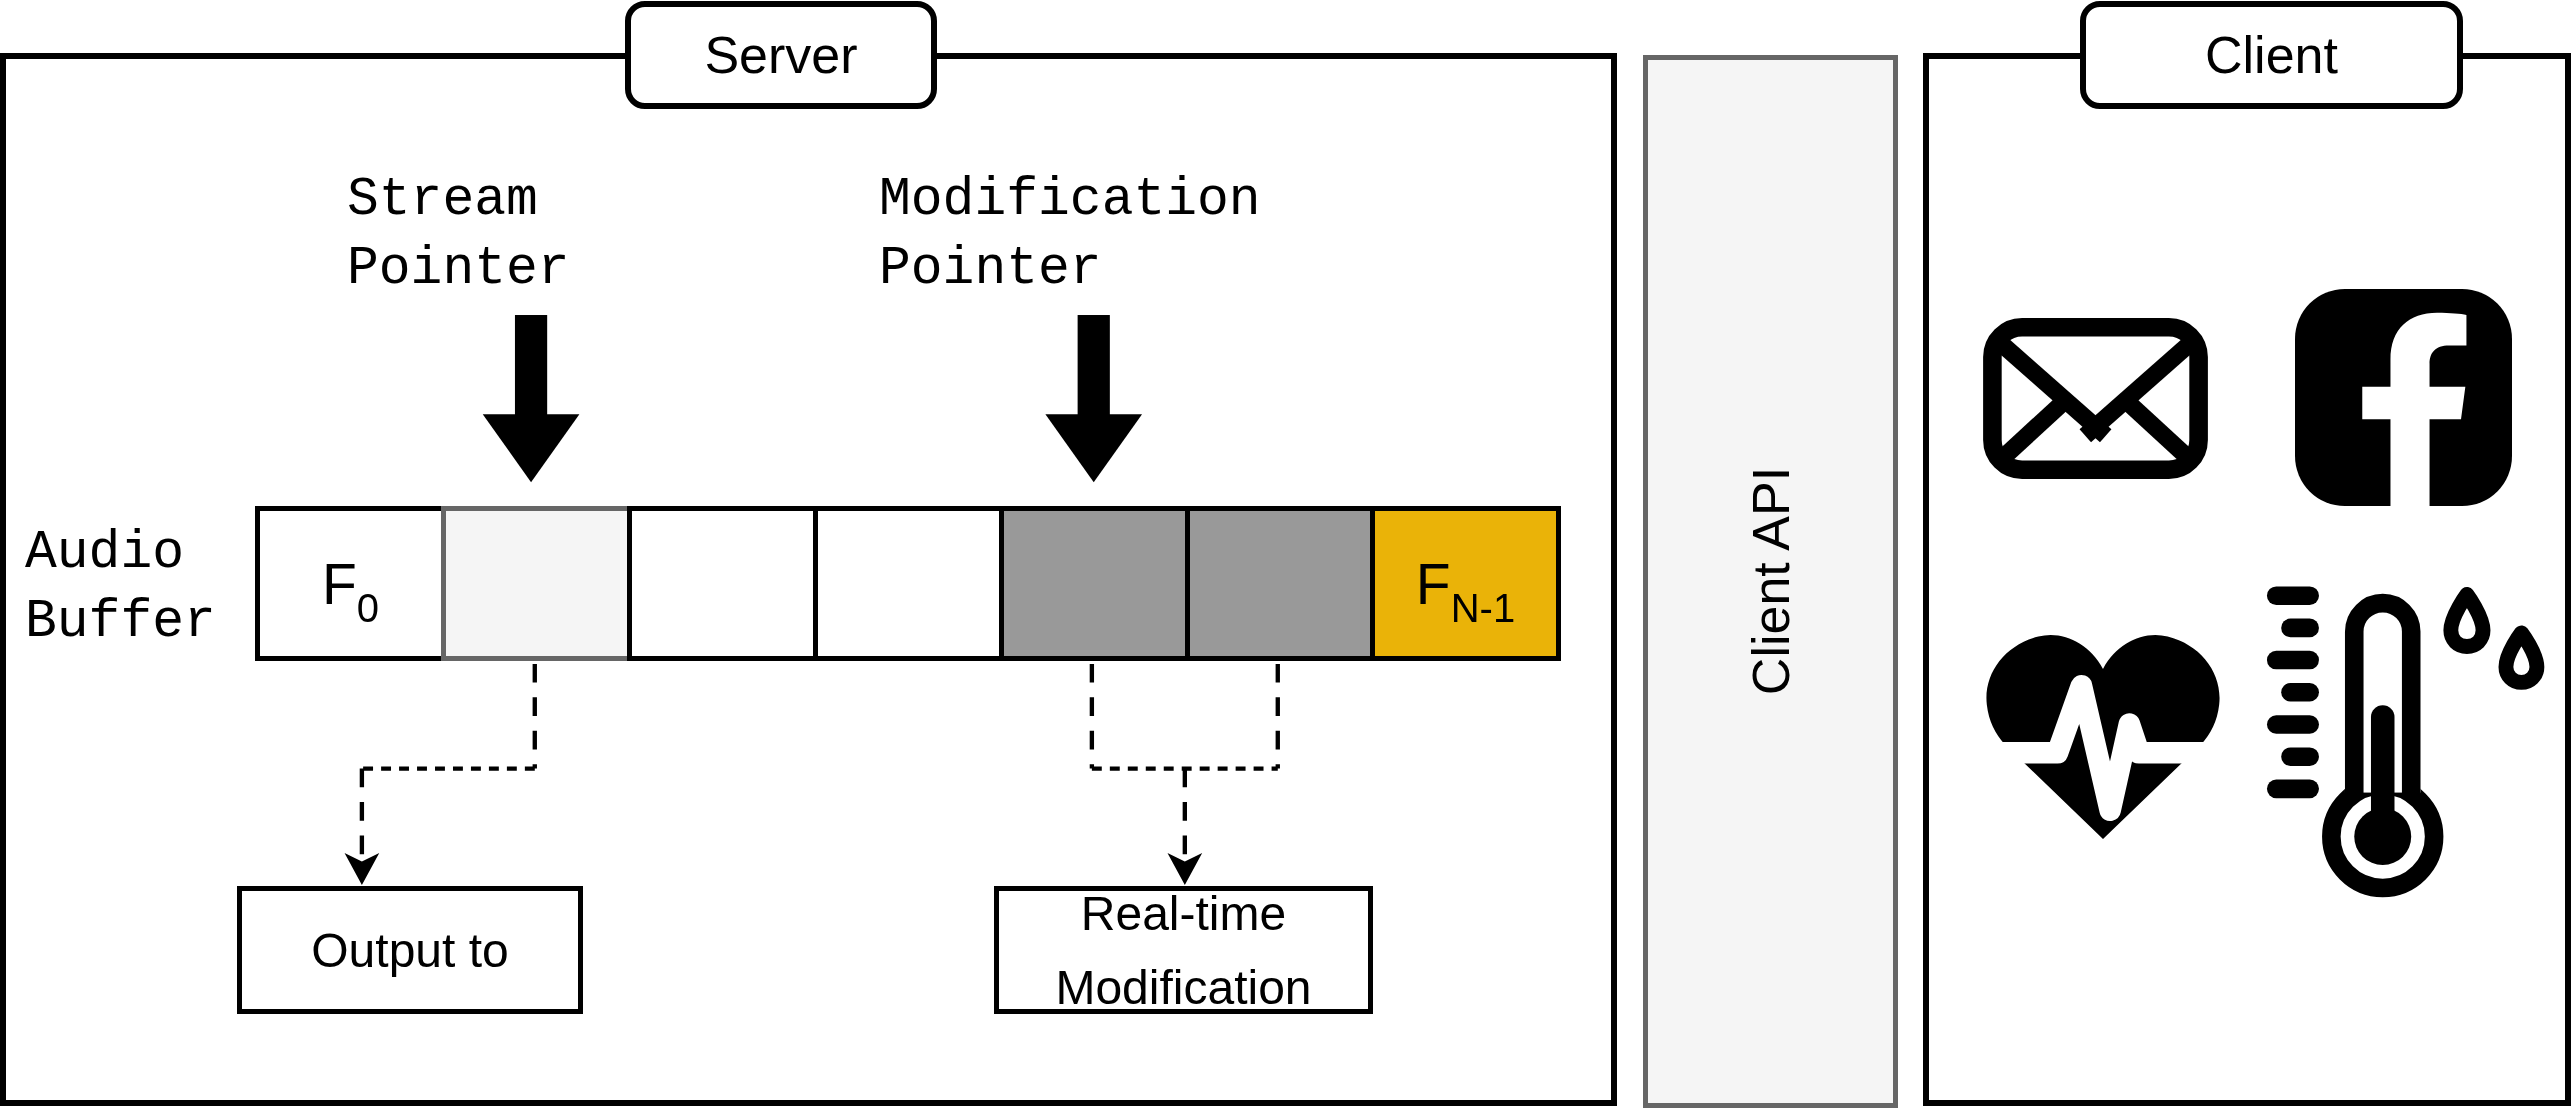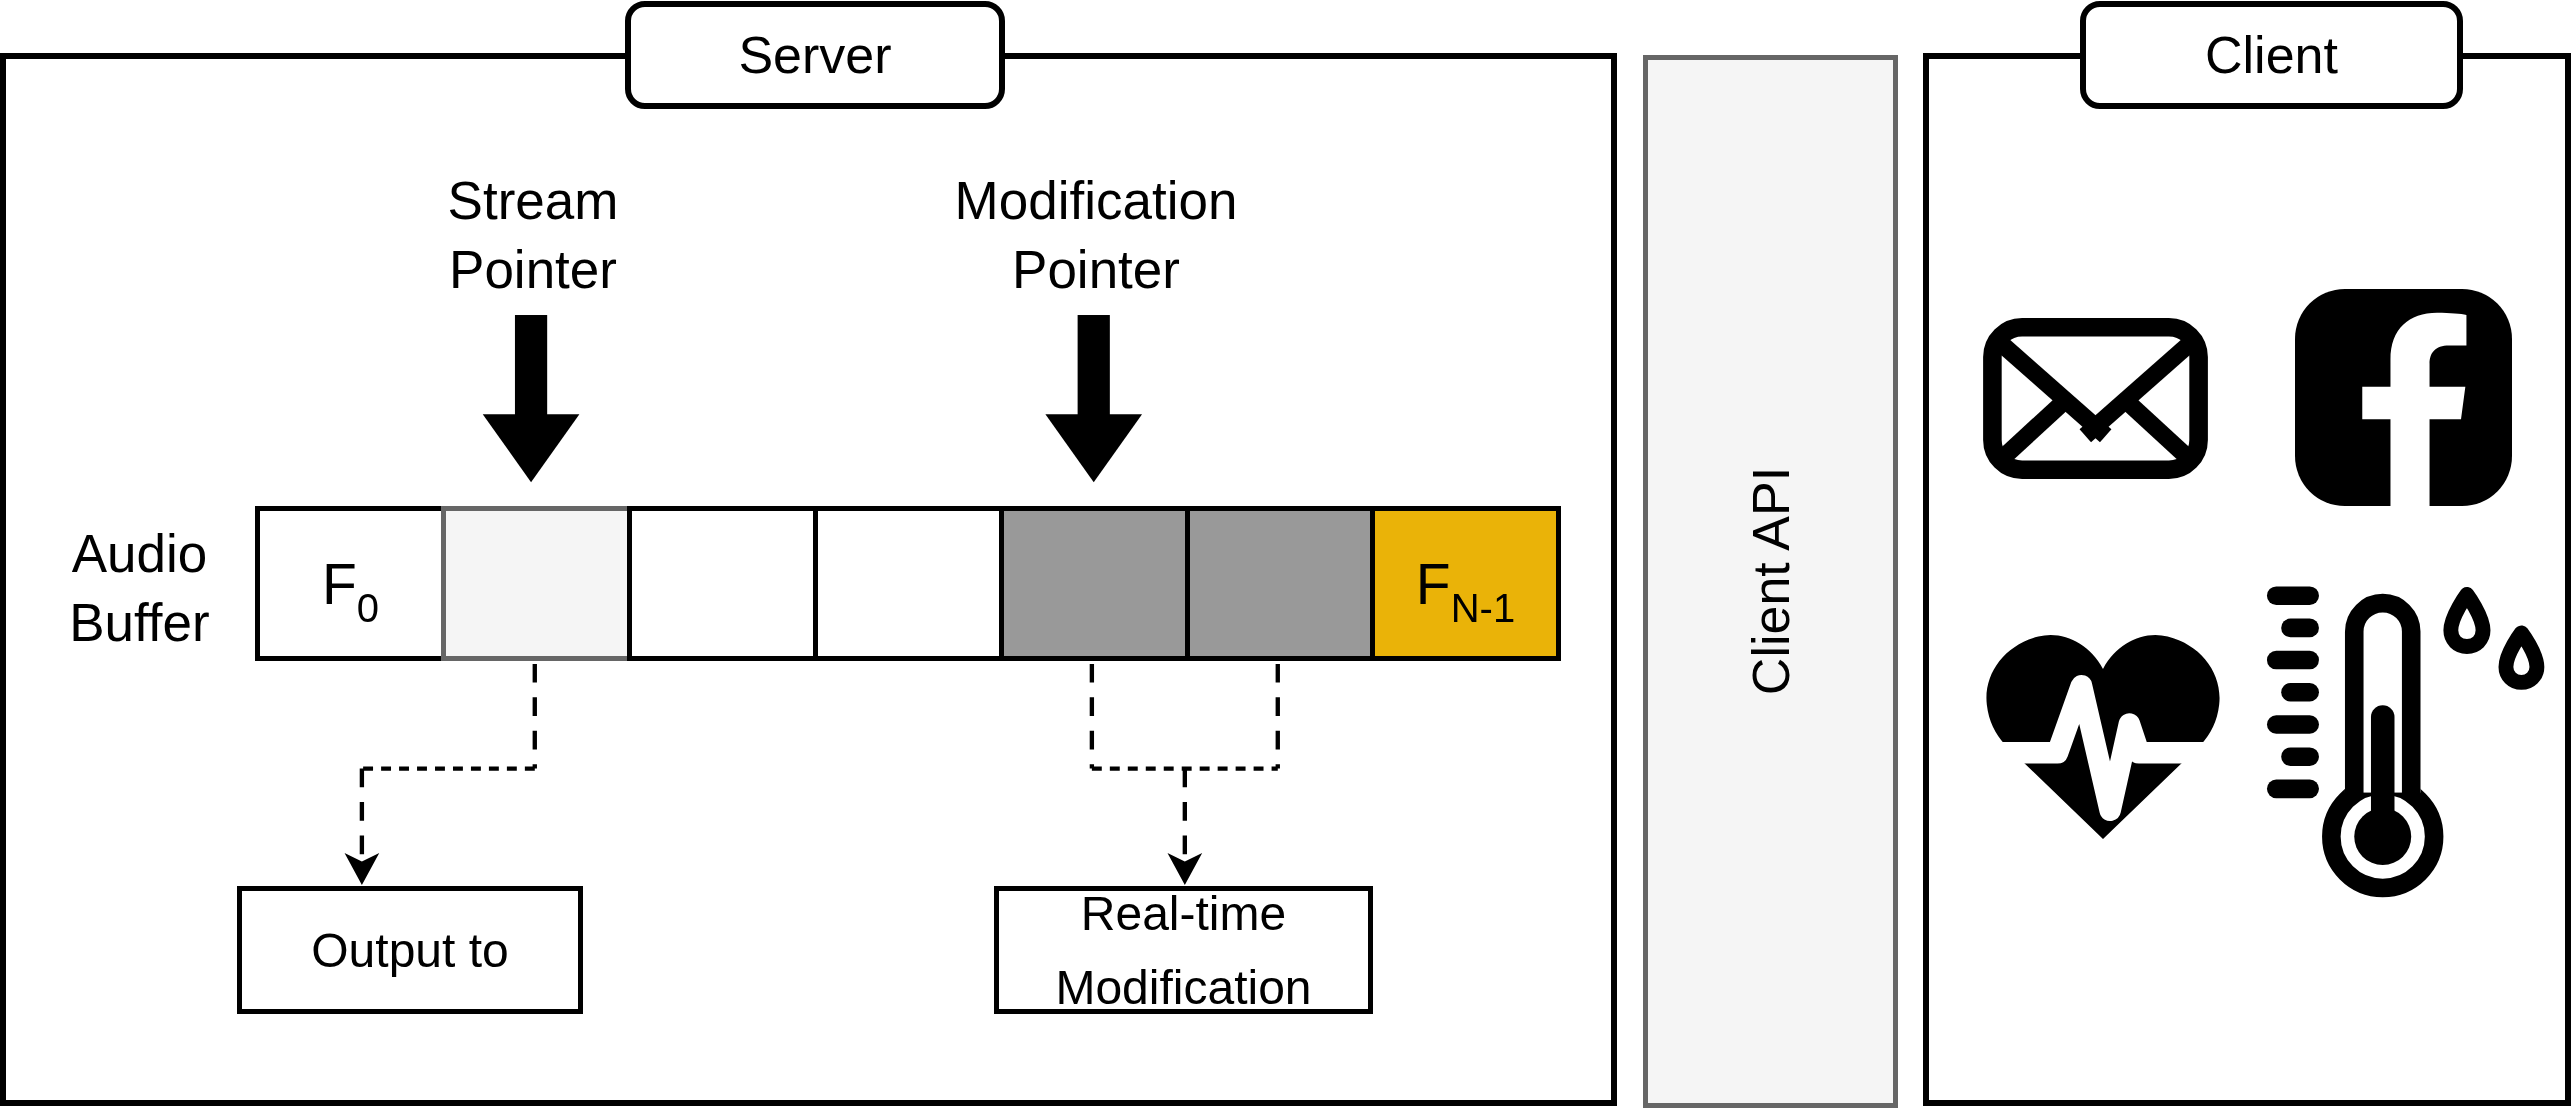--- a/index.html
+++ b/index.html
@@ -2,21 +2,21 @@
 <html style="font-size:10px"><head>
 <meta charset="utf-8">
 <style>
   html,body{margin:0;padding:0;background:#ffffff;}
   .canvas{position:relative;width:2576px;height:1114px;background:#ffffff;
           font-family:"Liberation Sans",sans-serif;color:#000;overflow:hidden;}
   .bigbox{position:absolute;border:6.2px solid #000;background:#ffffff;box-sizing:border-box;}
   .titlebox{position:absolute;border:6.2px solid #000;border-radius:20px;background:#ffffff;
             box-sizing:border-box;display:flex;align-items:center;justify-content:center;
             font-size:52px;z-index:6;}
-  .twoline{position:absolute;text-align:center;font-size:53px;line-height:69px;z-index:3;}
+  .twoline{position:absolute;font-size:53px;line-height:69px;z-index:3;font-family:Liberation Mono, monospace;}
   .bufrow{position:absolute;left:255px;top:506px;width:1306px;height:155px;z-index:2;}
   .bufcell{position:absolute;top:0;height:155px;width:191px;border:5.6px solid #000;
            box-sizing:border-box;display:flex;align-items:center;justify-content:center;
            font-size:57px;background:#fff;}
   .bufcell sub{font-size:40px;line-height:0;position:relative;top:6.2px;}
   .smallbox{position:absolute;border:5.6px solid #000;background:#ffffff;box-sizing:border-box;
             display:flex;flex-direction:column;align-items:center;justify-content:center;
             font-size:48px;line-height:59px;text-align:center;z-index:3;}
   .api-bar{position:absolute;left:1643px;top:55px;width:255px;height:1053px;
            background:#f5f5f5;border:5px solid #666666;box-sizing:border-box;z-index:2;}
@@ -30,21 +30,21 @@
 
 <div class="canvas">
 
   <div class="bigbox" style="left:0px;top:53px;width:1617px;height:1053px;"></div>
 
   <div class="bigbox" style="left:1923px;top:53px;width:648px;height:1053px;"></div>
 
   <div class="api-bar"></div>
   <div class="api-label">Client API</div>
 
-  <div class="titlebox" style="left:625px;top:1.2px;width:380px;height:108px;">
+  <div class="titlebox" style="left:625px;top:1.2px;width:312px;height:108px;">
     <span>Server</span>
   </div>
   <div class="titlebox" style="left:2080px;top:1.2px;width:383px;height:108px;">
     <span>Client</span>
   </div>
 
   <div class="twoline" style="left:347px;top:166px;width:372px;">
     <div>Stream</div>
     <div>Pointer</div>
   </div>

